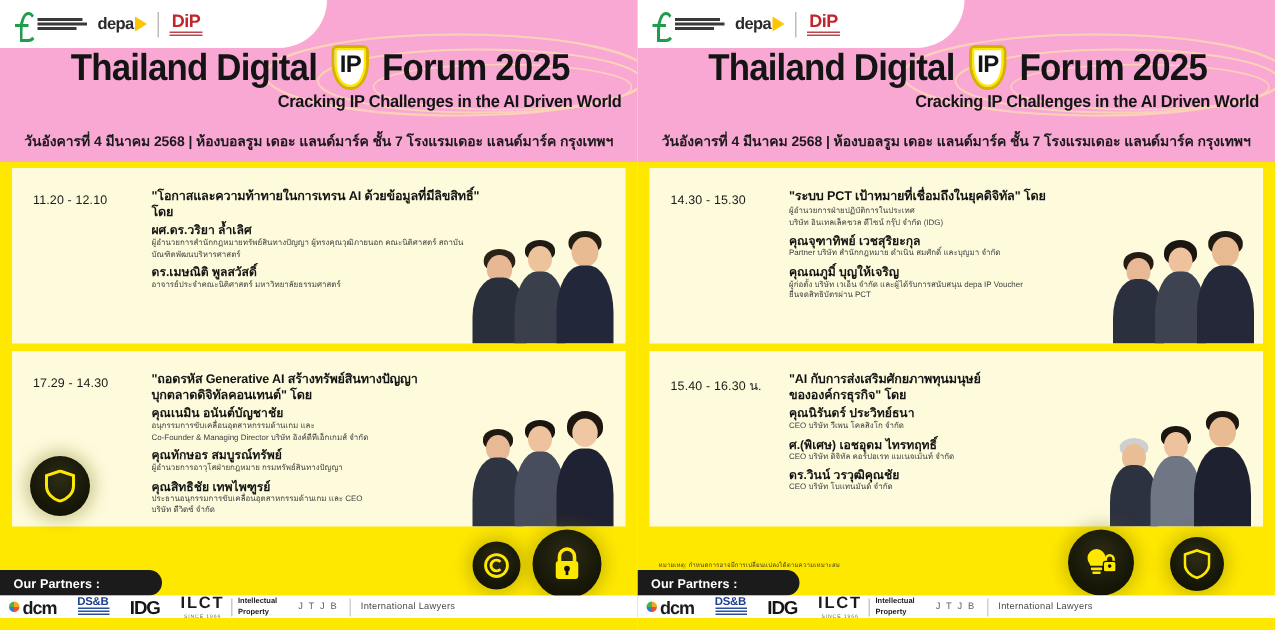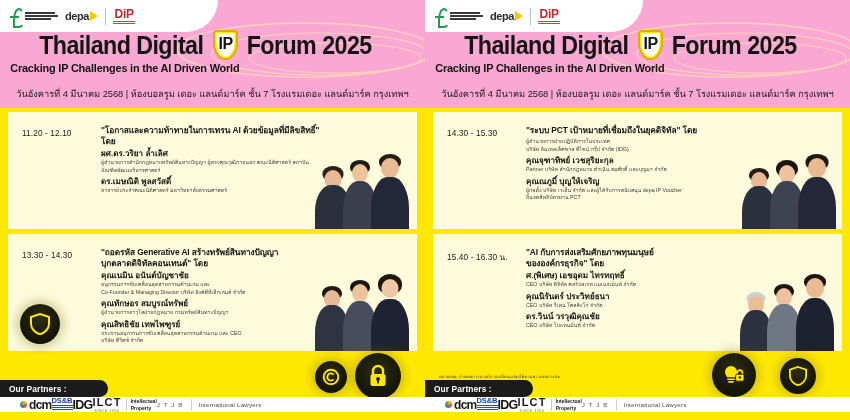--- a/index.html
+++ b/index.html
@@ -39,21 +39,21 @@
   .depa-arrow {
     width:0;height:0;border-left:8px solid #ffc400;
     border-top:5px solid transparent;border-bottom:5px solid transparent;
   }
   .logo-sep { width:1px; height:17px; background:#bdbdbd; }
   .logo-dip { display:flex; flex-direction:column; align-items:center; }
   .dip-txt { font-weight:bold; font-size:12px; color:#c0272d; letter-spacing:-.3px; line-height:1; }
   .dip-sub { display:flex; flex-direction:column; gap:1px; margin-top:1px; }
   .dip-sub i { display:block; height:1.3px; width:22px; background:#b9474c; }
 
-  .title-wrap { position:absolute; left:0; right:16px; top:30px; text-align:left; }
+  .title-wrap { position:absolute; left:0; right:0; top:30px; text-align:right; }
   .title-row {
     display:flex; align-items:center; justify-content:center; gap:4px;
     font-family:"Liberation Sans Narrow","Liberation Sans",sans-serif;
   }
   .t-main {
     font-size:25px; font-weight:bold; color:#141414; letter-spacing:-.6px;
     line-height:1; transform: scaleX(.93); transform-origin:center;
   }
   .ip-badge { position:relative; width:25px; height:30px; display:inline-block; }
   .ip-shield {
@@ -66,21 +66,21 @@
     position:absolute; inset:0; display:flex; align-items:center; justify-content:center;
     font-size:16px; font-weight:bold; color:#141414; letter-spacing:-.5px; padding-bottom:3px;
   }
   .subtitle {
     margin-top:2px; font-size:11.5px; font-weight:bold; color:#141414;
     letter-spacing:-.2px; transform:scaleX(.95);
     font-family:"Liberation Sans Narrow","Liberation Sans",sans-serif;
   }
   .dateline {
     position:absolute; left:0; right:0; top:86px; text-align:center;
-    font-size:9.3px; font-weight:normal; color:#1b1b1b; letter-spacing:-.05px;
+    font-size:9.3px; font-weight:bold; color:#1b1b1b; letter-spacing:-.05px;
   }
 
   
   .body-area { position:absolute; left:0; top:108px; right:0; bottom:0; background:#ffe800; }
   .card {
     position:absolute; left:8px; right:8px; background:#fdfbdc;
     overflow:hidden;
   }
   .card-a { top:4px;  height:117px; }
   .card-b { top:126px; height:117px; }
@@ -121,21 +121,21 @@
   }
   .footer { position:absolute; left:0; right:0; bottom:0; height:40px; }
   .footer-tab {
     position:absolute; left:0; top:0; height:17px; min-width:108px; background:#1b1b1b;
     border-top-right-radius:9px; border-bottom-right-radius:9px;
     display:flex; align-items:center; padding-left:9px;
   }
   .footer-tab span { color:#fff; font-size:8.4px; font-weight:bold; letter-spacing:.1px; }
   .partner-strip {
     position:absolute; left:0; right:0; top:17px; height:15px; background:#ffffff;
-    display:flex; align-items:center; gap:0; padding-left:20px;
+    display:flex; align-items:center; gap:14px; padding-left:6px;
   }
   .pl { display:flex; align-items:center; height:16px; }
   .pl-dcm { gap:2px; }
   .dcm-dot {
     width:7px;height:7px;border-radius:50%;
     background: conic-gradient(#f5a623 0 25%, #e8542f 0 50%, #2f7fd1 0 75%, #4caf50 0);
   }
   .dcm-txt { font-size:12px; font-weight:bold; color:#1b1b1b; letter-spacing:-.7px; }
   .pl-dsb { flex-direction:column; align-items:flex-start; line-height:1; }
   .dsb-top { font-size:7.6px; font-weight:bold; color:#1d3f8f; letter-spacing:-.2px; }
@@ -237,21 +237,21 @@
               <span class="hair" style="width:22px;height:15px;background:#241d14;"></span>
               <span class="head" style="width:18px;height:20px;background:#e9bb93;top:3px;"></span>
               <span class="torso" style="width:38px;height:52px;background:#23273a;"></span>
             </div>
           </div>
         </div>
       </div>
 
       <div class="card card-b">
         <div class="sess">
-          <div class="sess-time">13.30 - 14.30</div>
+          <div class="sess-time">17.29 - 14.30</div>
           <div class="sess-body">
             <div class="sess-topic" style="white-space:pre-line;">"ถอดรหัส Generative AI สร้างทรัพย์สินทางปัญญา
 บุกตลาดดิจิทัลคอนเทนต์" โดย</div>
             <div class="spk">
               <div class="spk-name">คุณเนมิน อนันต์บัญชาชัย</div>
               <div class="spk-role" style="white-space:pre-line;">อนุกรรมการขับเคลื่อนอุตสาหกรรมด้านเกม และ
 Co-Founder &amp; Managing Director บริษัท อิงค์ดีทีเอ็กเกมส์ จำกัด</div>
             </div>
             <div class="spk">
               <div class="spk-name">คุณทักษอร สมบูรณ์ทรัพย์</div>
@@ -432,26 +432,26 @@
         </div>
       </div>
 
       <div class="card card-b">
         <div class="sess">
           <div class="sess-time">15.40 - 16.30 น.</div>
           <div class="sess-body">
             <div class="sess-topic" style="white-space:pre-line;">"AI กับการส่งเสริมศักยภาพทุนมนุษย์
 ขององค์กรธุรกิจ" โดย</div>
             <div class="spk">
+              <div class="spk-name">คุณนิรันดร์ ประวิทย์ธนา</div>
+              <div class="spk-role">CEO บริษัท วีเพน โคลสิงโก จำกัด</div>
+            </div>
+            <div class="spk">
               <div class="spk-name">ศ.(พิเศษ) เอชอุดม ไทรทฤทธิ์</div>
               <div class="spk-role">CEO บริษัท ดิจิทัล คอร์ปอเรท แมเนจเม้นท์ จำกัด</div>
-            </div>
-            <div class="spk">
-              <div class="spk-name">คุณนิรันดร์ ประวิทย์ธนา</div>
-              <div class="spk-role">CEO บริษัท วีเพน โคลสิงโก จำกัด</div>
             </div>
             <div class="spk">
               <div class="spk-name">ดร.วินน์ วรวุฒิคุณชัย</div>
               <div class="spk-role">CEO บริษัท โบแทนมันด์ จำกัด</div>
             </div>
           </div>
           <div class="photos">
             <div class="ph" style="left:0px;width:32px;height:58px;">
               <span class="hair" style="width:19px;height:12px;background:#cfcfcf;"></span>
               <span class="head" style="width:16px;height:18px;background:#e9bd96;top:3px;"></span>

